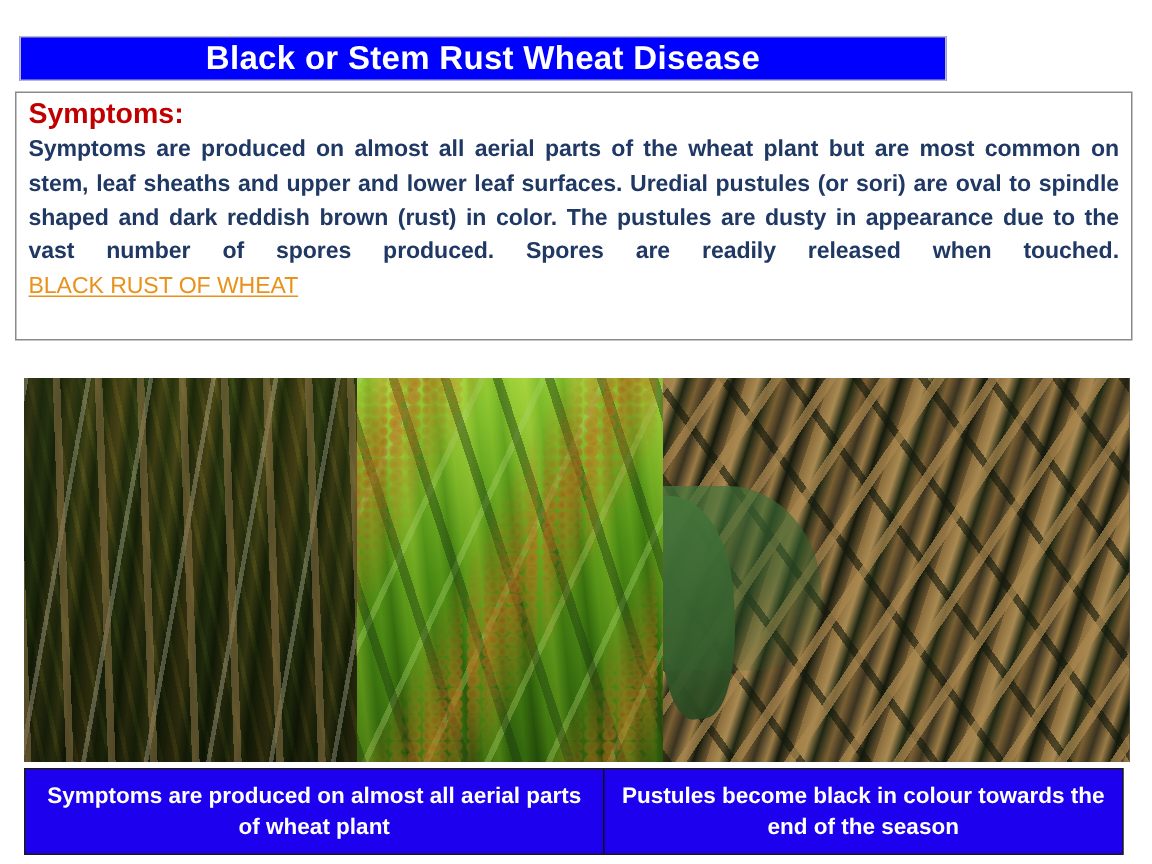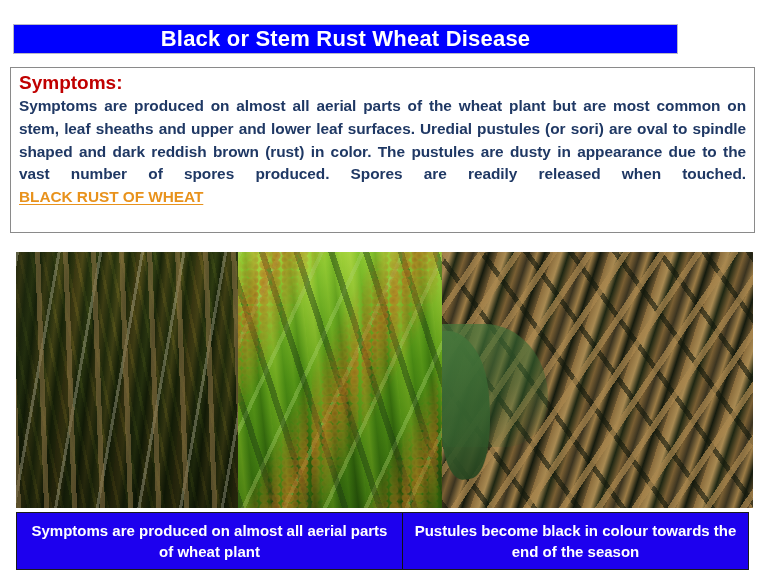--- a/index.html
+++ b/index.html
@@ -13,21 +13,21 @@
     overflow: hidden;
     font-family: "Liberation Sans", sans-serif;
     position: relative;
   }
 
   
   .title-banner {
     position: absolute;
     left: 13px;
     top: 24px;
-    width: 665px;
+    width: 618px;
     height: 30px;
     background: #0000FF;
     border: 1px solid #b8b8c8;
     box-sizing: border-box;
     display: flex;
     align-items: center;
     justify-content: center;
   }
   .title-text {
     color: #ffffff;
@@ -35,21 +35,21 @@
     font-weight: bold;
     letter-spacing: 0.2px;
     white-space: nowrap;
     line-height: 1;
   }
 
   
   .symptoms-box {
     position: absolute;
     left: 10px;
-    top: 67px;
+    top: 61px;
     width: 745px;
     height: 166px;
     border: 1px solid #8a8a8a;
     box-sizing: border-box;
     background: #ffffff;
     padding: 4px 8px 2px 8px;
   }
   .symptoms-heading {
     color: #C00000;
     font-size: 19px;
@@ -63,21 +63,21 @@
     font-weight: bold;
     line-height: 1.47;
     text-align: justify;
     margin: 0;
     letter-spacing: -0.05px;
   }
   .rust-link {
     color: #E8921C;
     text-decoration: underline;
     text-underline-offset: 2px;
-    font-weight: bold;
+    font-weight: normal;
     white-space: nowrap;
   }
 
   
   .image-strip {
     position: absolute;
     left: 16px;
     top: 252px;
     width: 737px;
     height: 256px;

